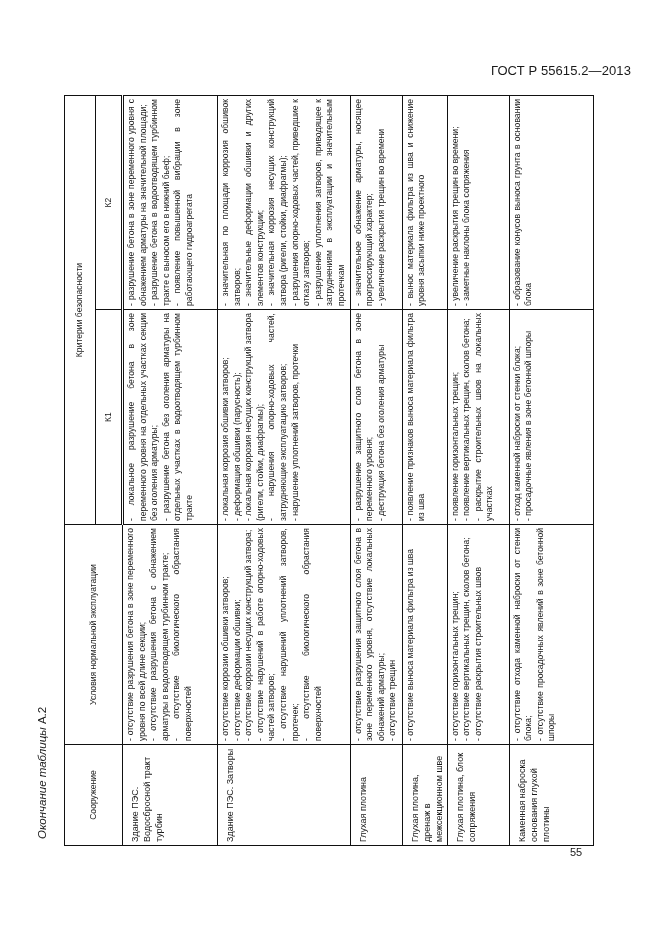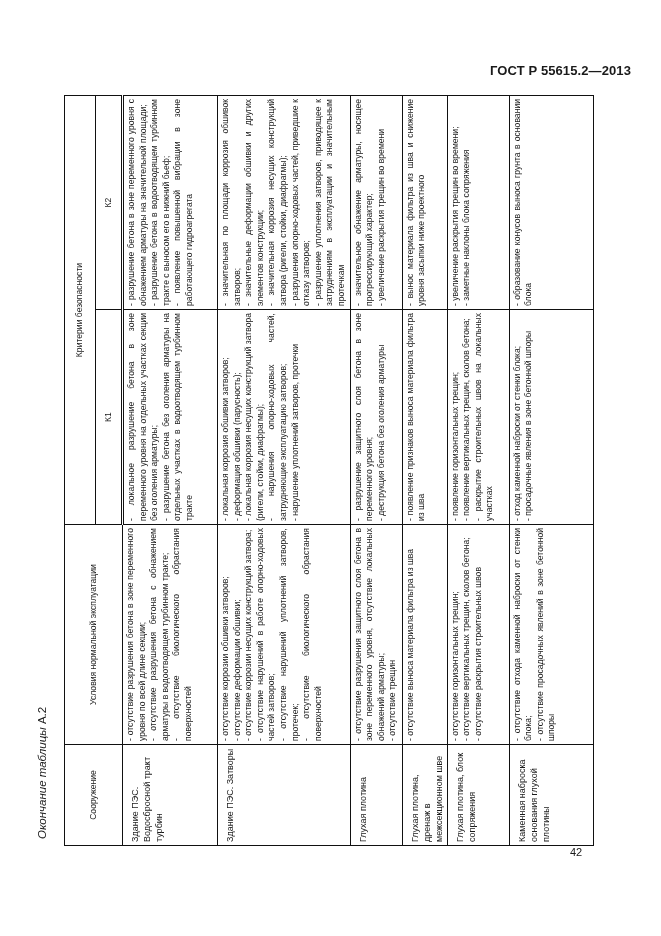--- a/index.html
+++ b/index.html
@@ -1,18 +1,18 @@
 <!DOCTYPE html>
 <html><head>
 <meta charset="utf-8">
 <style>
   html, body { margin: 0; padding: 0; background: #ffffff; }
   body { width: 661px; height: 936px; position: relative; overflow: hidden;
          font-family: "Liberation Sans", sans-serif; color: #1a1a1a; }
-  .doc-header { position: absolute; top: 63px; right: 30px; font-weight: bold;
+  .doc-header { position: absolute; top: 63px; right: 30px; font-weight: normal;
                 font-size: 13px; letter-spacing: 0.1px; }
   .page-number { position: absolute; left: 570px; top: 846px; font-size: 11px; }
   
   .rot { position: absolute; left: 0; top: 936px; width: 936px; height: 661px;
          transform-origin: 0 0; transform: rotate(-90deg); }
   .caption { position: absolute; left: 97px; top: 36px; font-size: 11.5px; font-style: italic; }
   .caption .n { font-style: normal; }
   table { position: absolute; left: 90px; top: 64px; width: 750px; height: 518px;
           border-collapse: collapse; table-layout: fixed; font-size: 8.6px; line-height: 11.6px; }
   td, th { border: 1px solid #111; vertical-align: top; padding: 2px 3px; font-weight: normal; }
@@ -149,13 +149,13 @@
             <div class="item">- просадочные явления в зоне бетонной шпоры</div>
           </td>
           <td>
             <div class="item">- образование конусов выноса грунта в основании блока</div>
           </td>
         </tr>
       </tbody>
   </table>
 </div>
 
-<div class="page-number">42</div>
+<div class="page-number">55</div>
 
 </body></html>

